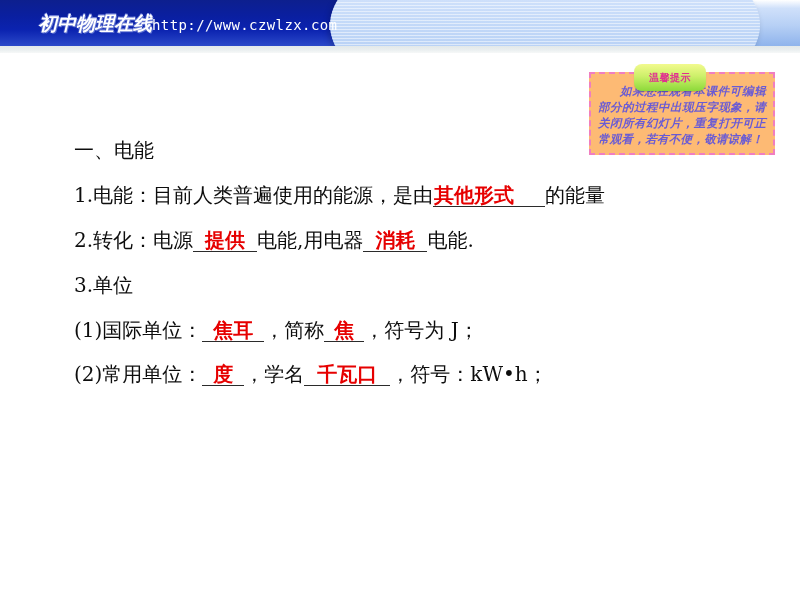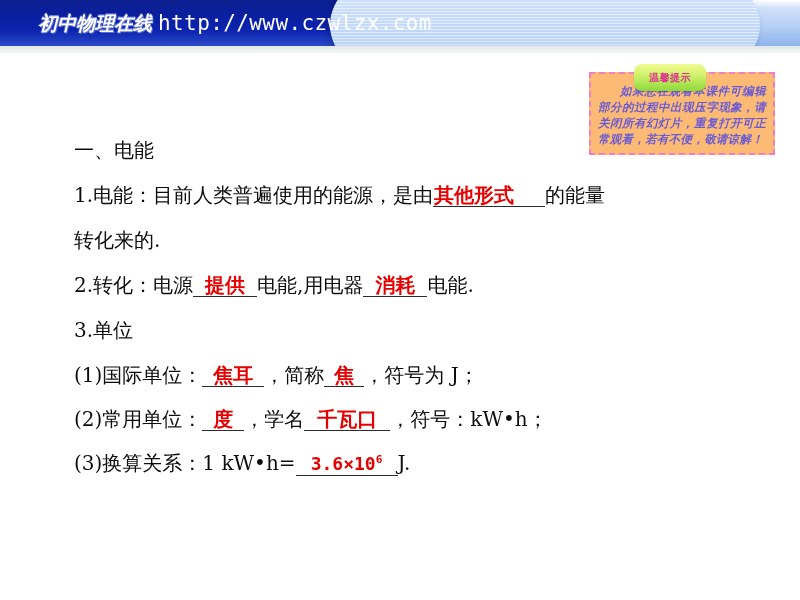--- a/index.html
+++ b/index.html
@@ -61,23 +61,23 @@
     font-family: "DejaVu Serif", "Liberation Serif", serif;
     font-weight: bold;
     font-style: italic;
     font-size: 19px;
     color: #ffffff;
     letter-spacing: 0px;
     text-shadow: 1px 1px 0 #5b6fd0, -1px 0 0 #3a4fbf, 0 -1px 0 #8e9ce4;
   }
   .brand-url {
     font-family: "DejaVu Sans Mono", "Liberation Mono", monospace;
-    font-size: 21px;
+    font-size: 14px;
     color: #ffffff;
-    margin-left: 6px;
+    margin-left: 0;
     letter-spacing: 0.4px;
   }
   .banner-underbar {
     position: absolute;
     left: 0; top: 46px;
     width: 800px; height: 7px;
     background: linear-gradient(180deg, #e3e9ea 0%, #e9eeef 50%, #f6f8f8 100%);
   }
 
   
@@ -169,33 +169,29 @@
 </div>
 
 <div class="content">
 
   <div class="line">一、电能</div>
 
   <div class="line">
     <span>1.电能：目前人类普遍使用的能源，是由</span><span class="ans" style="min-width:110px;">其他形式</span><span>的能量</span>
   </div>
 
-  <div class="line">转化来的.</div>
 
   <div class="line">
     <span>2.转化：电源</span><span class="ans" style="min-width:62px;text-align:center;">提供</span><span>电能,用电器</span><span class="ans" style="min-width:62px;text-align:center;">消耗</span><span>电能.</span>
   </div>
 
   <div class="line">3.单位</div>
 
   <div class="line sub">
     <span>(1)国际单位：</span><span class="ans" style="min-width:60px;text-align:center;">焦耳</span><span>，简称</span><span class="ans" style="min-width:38px;text-align:center;">焦</span><span>，符号为 J；</span>
   </div>
 
   <div class="line sub">
     <span>(2)常用单位：</span><span class="ans" style="min-width:40px;text-align:center;">度</span><span>，学名</span><span class="ans" style="min-width:84px;text-align:center;">千瓦口</span><span>，符号：kW•h；</span>
   </div>
 
-  <div class="line sub">
-    <span>(3)换算关系：1  kW•h=</span><span class="ans mono" style="min-width:100px;text-align:center;"><span>3.6×10</span><sup>6</sup></span><span>J.</span>
-  </div>
 
 </div>
 
 </body></html>

